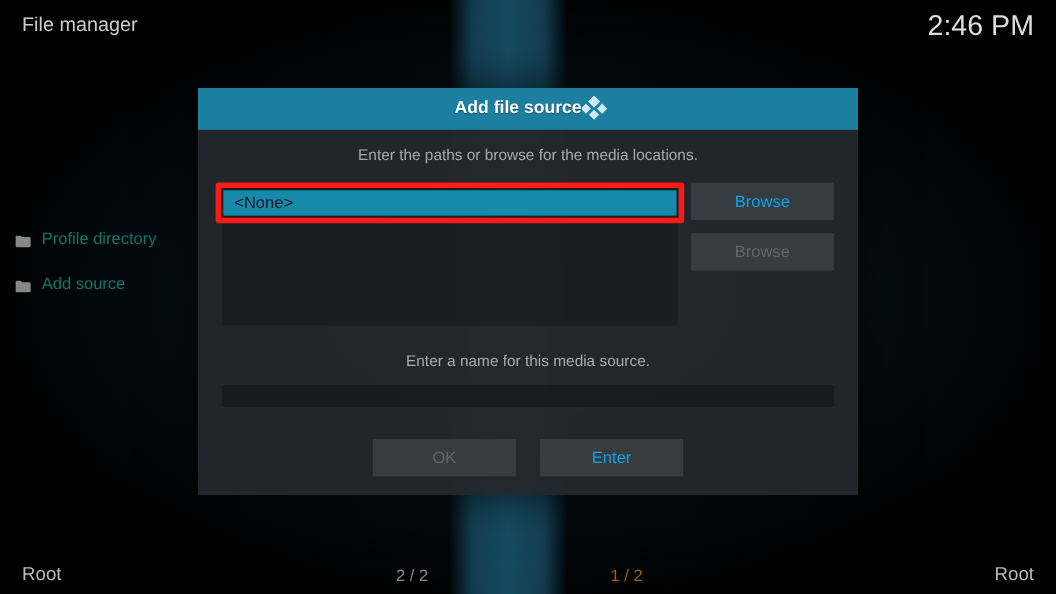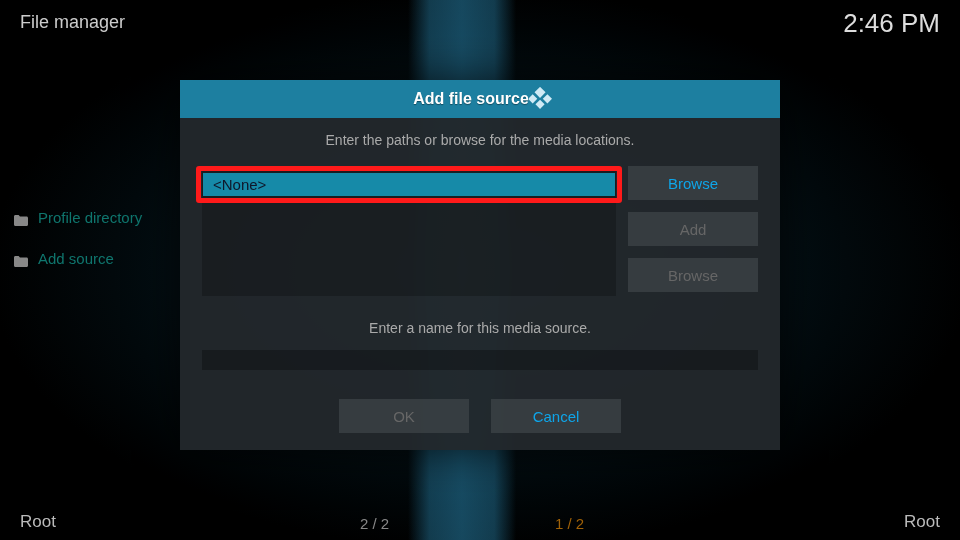--- a/index.html
+++ b/index.html
@@ -130,24 +130,23 @@
   <div class="dialog-body">
     <div class="instr">Enter the paths or browse for the media locations.</div>
     <div class="paths-row">
       <div class="paths-list">
         <div class="path-selected-wrap">
           <div class="path-selected">&lt;None&gt;</div>
         </div>
       </div>
       <div class="side-buttons">
         <div class="btn">Browse</div>
-        <div class="btn disabled">Add</div>
         <div class="btn disabled">Browse</div>
       </div>
     </div>
     <div class="instr2">Enter a name for this media source.</div>
     <div class="name-input"></div>
     <div class="footer-buttons">
       <div class="btn disabled">OK</div>
-      <div class="btn">Cancel</div>
+      <div class="btn">Enter</div>
     </div>
   </div>
 </div>
 
 </body></html>

